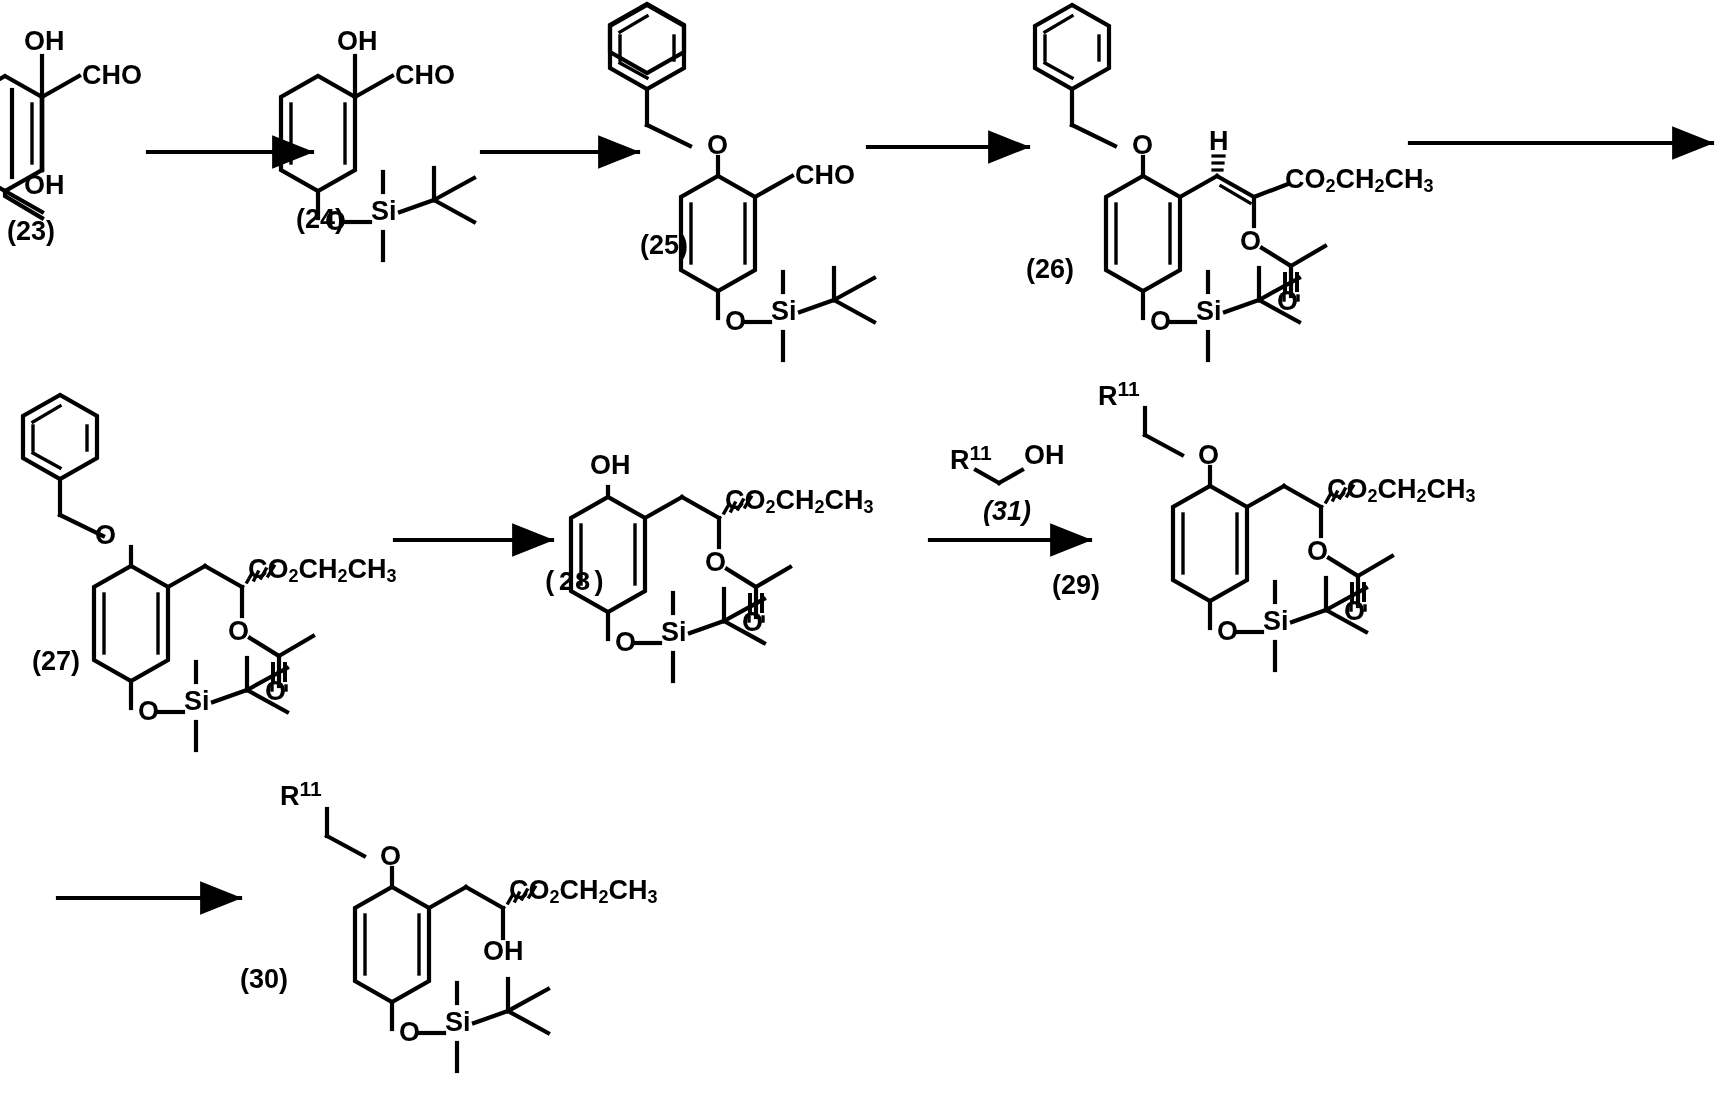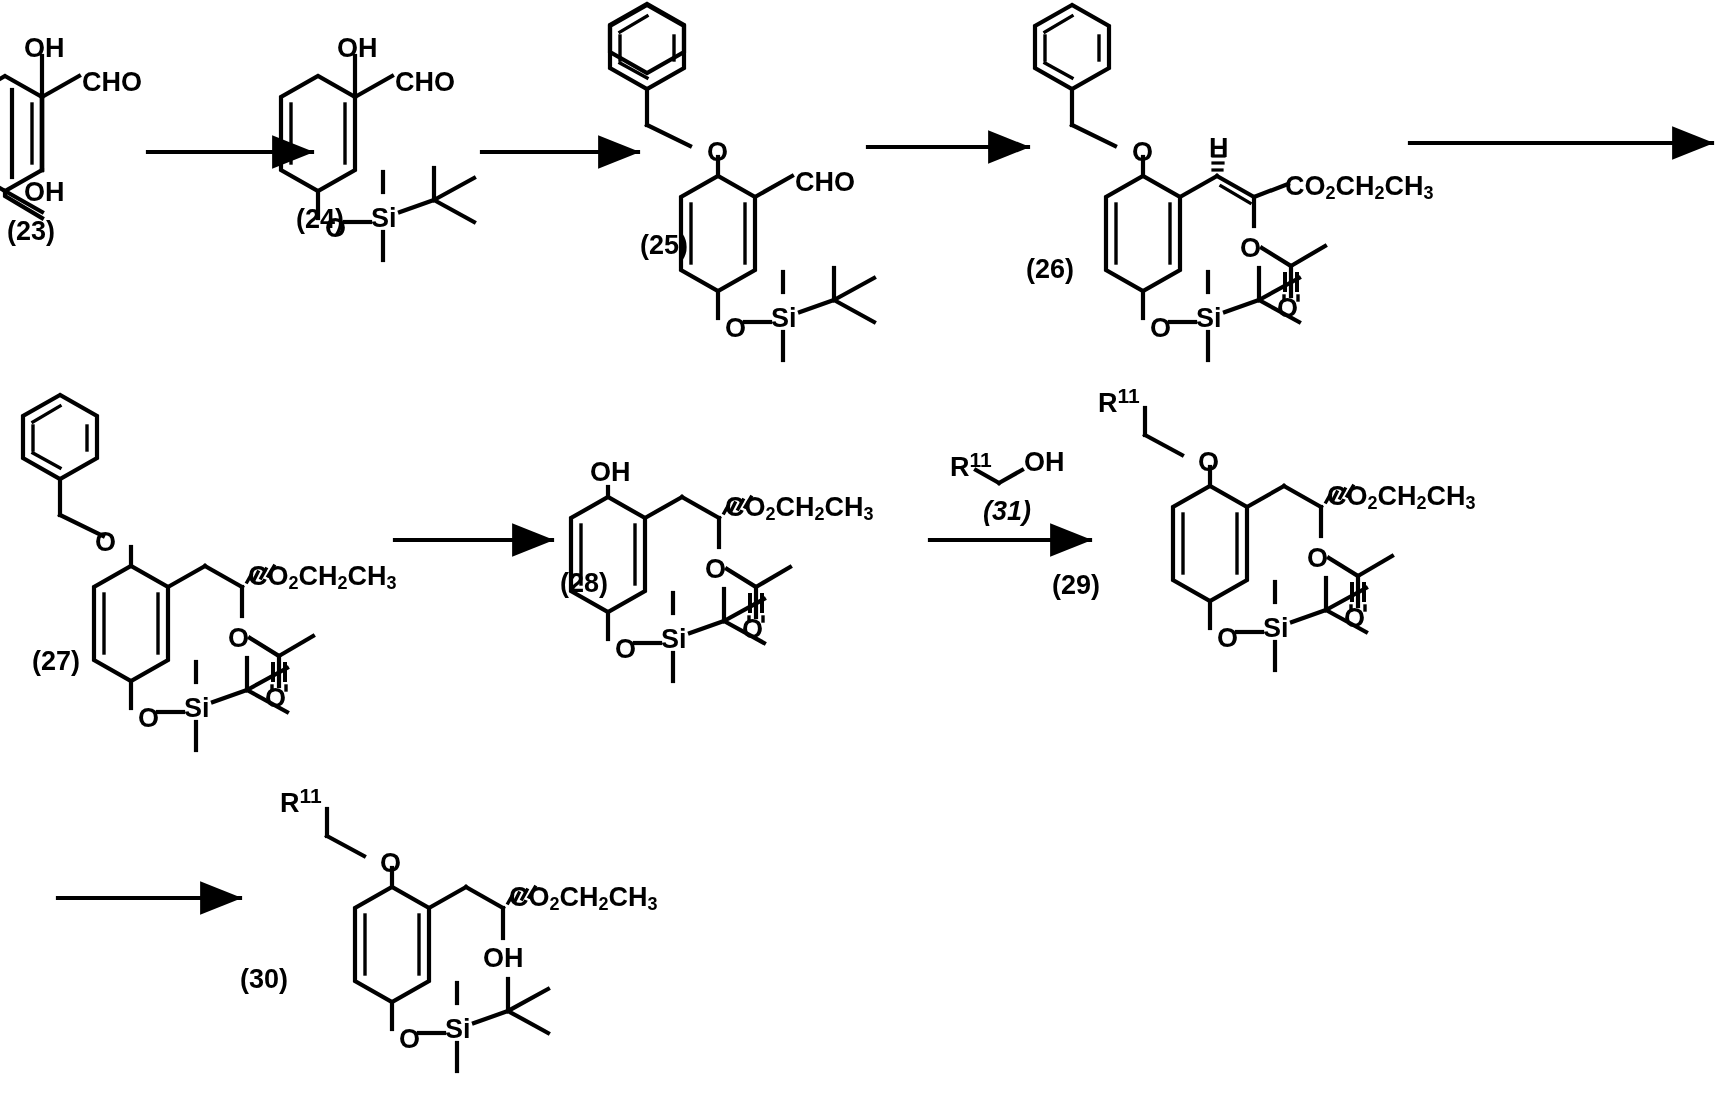--- a/index.html
+++ b/index.html
@@ -1,20 +1,20 @@
 <!DOCTYPE html>
 <html><head>
 <meta charset="utf-8">
 <style>
   html,body{margin:0;padding:0;background:#ffffff;}
   body{width:1718px;height:1118px;font-family:"Liberation Sans",sans-serif;color:#000;}
   #scheme{position:relative;width:1718px;height:1118px;overflow:hidden;}
   svg.struct{position:absolute;left:0;top:0;width:1718px;height:1118px;overflow:visible;}
   .lbl{position:absolute;font-family:"Liberation Sans",sans-serif;font-weight:bold;color:#000;white-space:nowrap;line-height:1;}
-  .atom{font-size:27px;margin-top:7px;}
+  .atom{font-size:27px;}
   .cmpd{font-size:27px;}
   .sub{font-size:18px;vertical-align:-0.22em;}
   .sup{font-size:21px;vertical-align:0.42em;}
 </style>
 </head>
 <body>
 
 <div id="scheme">
 
   <svg class="struct" viewBox="0 0 1718 1118" xmlns="http://www.w3.org/2000/svg">
@@ -333,21 +333,21 @@
   <div class="lbl cmpd" style="left:10px;top:648px;margin-left:22px;">(27)</div>
 
   <div class="lbl atom" style="left:590px;top:452px;">OH</div>
   <div class="lbl atom" style="left:725px;top:487px;">
     <span>CO</span><span class="sub">2</span><span>CH</span><span class="sub">2</span><span>CH</span><span class="sub">3</span>
   </div>
   <div class="lbl atom" style="left:705px;top:549px;">O</div>
   <div class="lbl atom" style="left:742px;top:609px;">O</div>
   <div class="lbl atom" style="left:615px;top:629px;">O</div>
   <div class="lbl atom" style="left:661px;top:619px;">Si</div>
-  <div class="lbl cmpd" style="left:560px;top:570px;">(28)</div>
+  <div class="lbl cmpd" style="left:542px;top:570px;font-family:Liberation Mono, monospace;">(28)</div>
 
   <div class="lbl atom" style="left:950px;top:442px;">
     <span>R</span><span class="sup">11</span>
   </div>
   <div class="lbl atom" style="left:1024px;top:442px;">OH</div>
   <div class="lbl cmpd" style="left:983px;top:498px;font-style:italic;">(31)</div>
 
   <div class="lbl atom" style="left:1098px;top:378px;">
     <span>R</span><span class="sup">11</span>
   </div>

